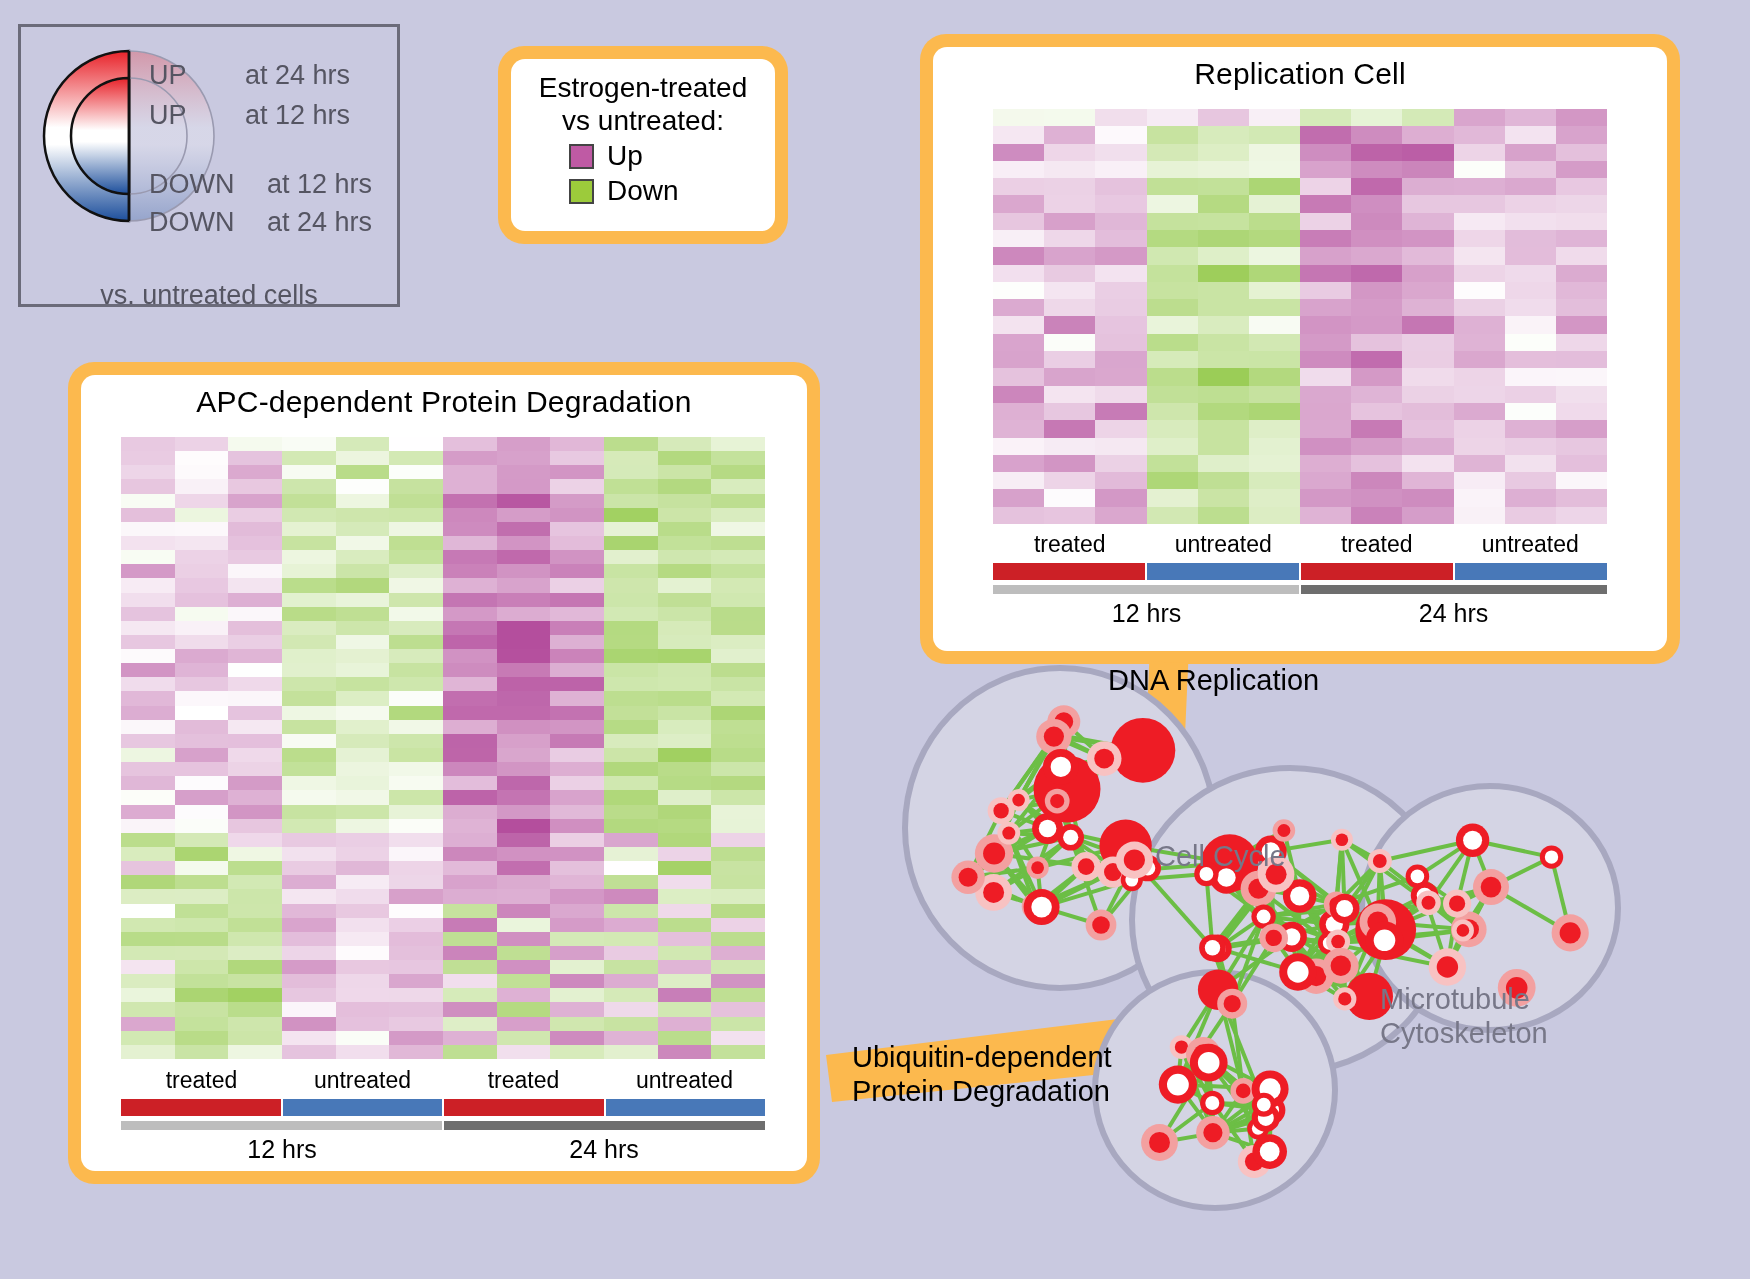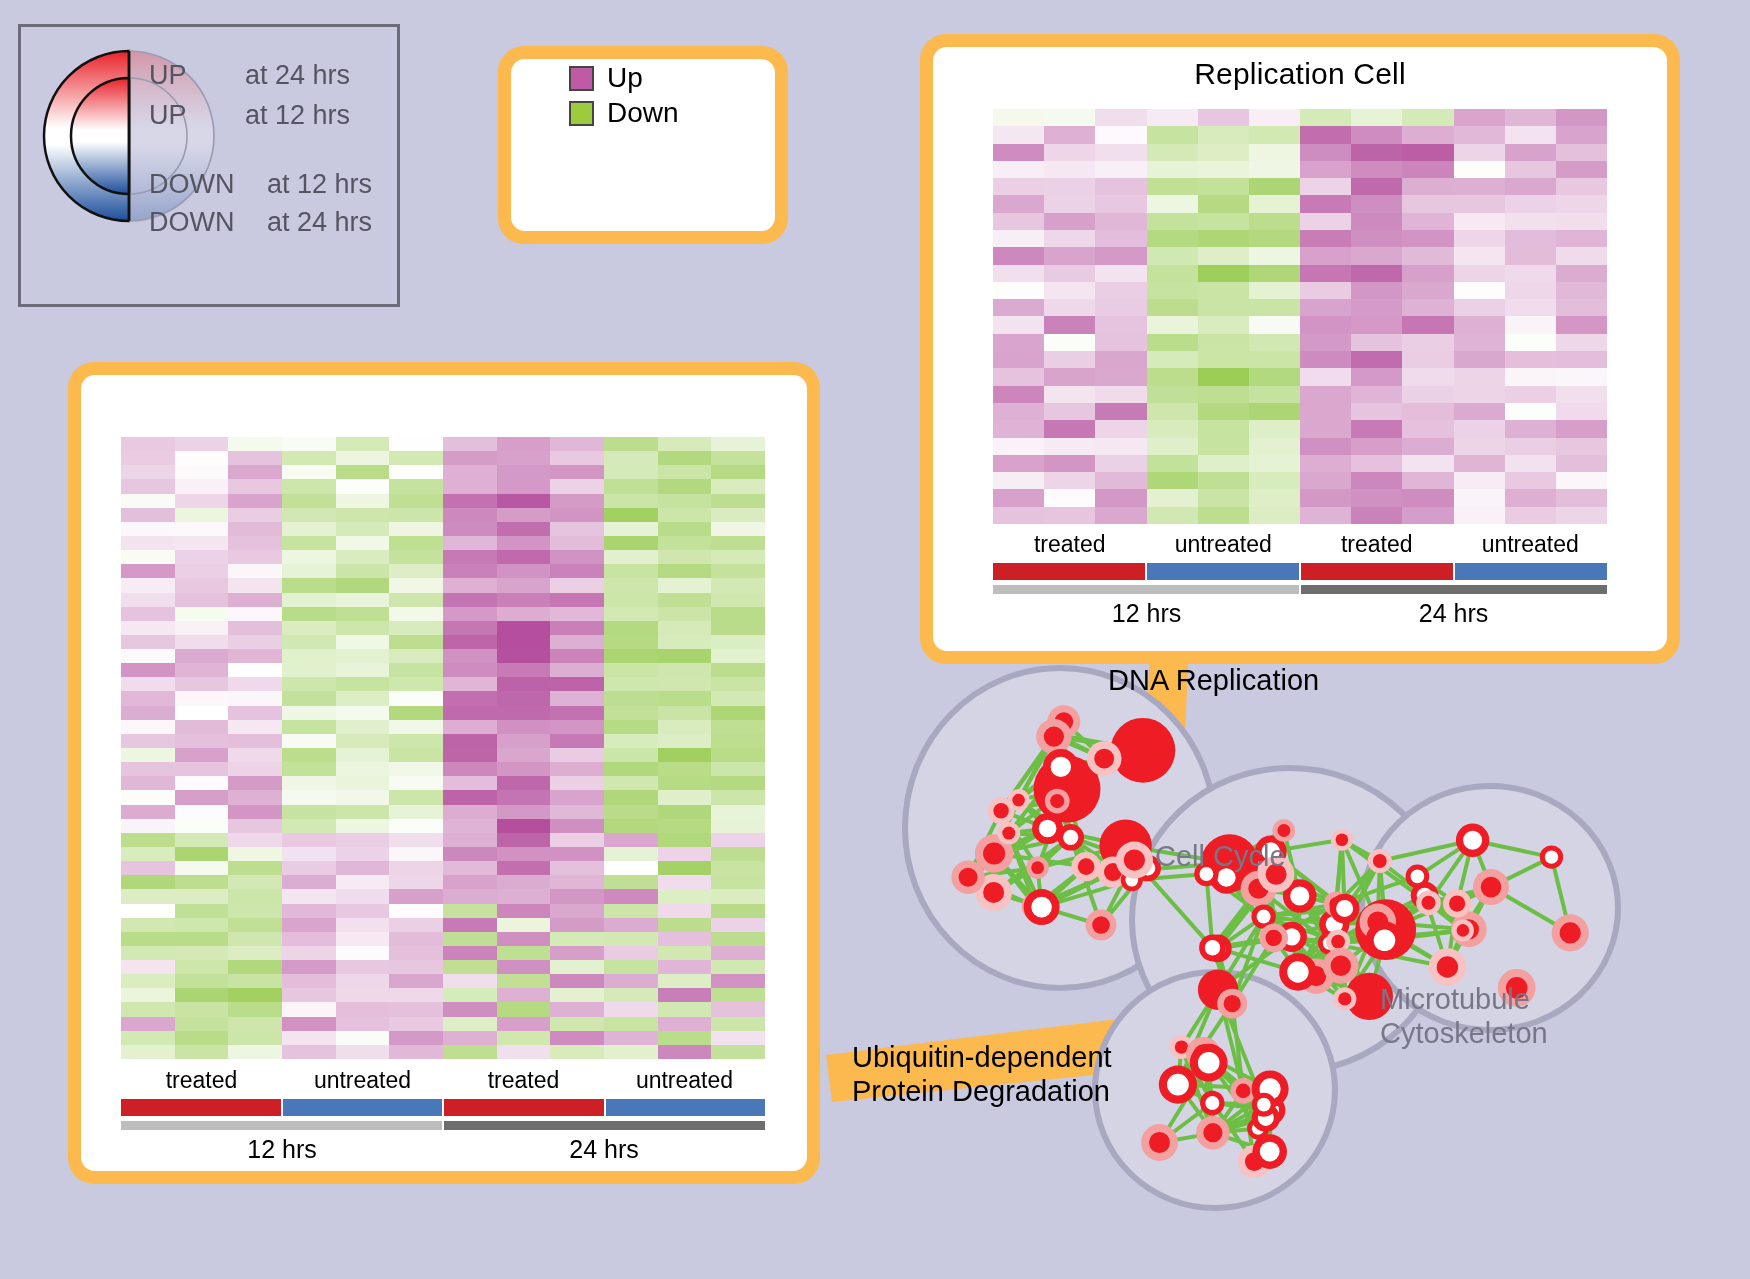--- a/index.html
+++ b/index.html
@@ -123,24 +123,29 @@
     <line x1="90" y1="12" x2="90" y2="182" stroke="#111" stroke-width="2.5"></line>
   </svg>
   <span class="key-text" style="left:128px;top:33px;">UP</span>
   <span class="key-text" style="left:224px;top:33px;">at 24 hrs</span>
   <span class="key-text" style="left:128px;top:73px;">UP</span>
   <span class="key-text" style="left:224px;top:73px;">at 12 hrs</span>
   <span class="key-text" style="left:128px;top:142px;">DOWN</span>
   <span class="key-text" style="left:246px;top:142px;">at 12 hrs</span>
   <span class="key-text" style="left:128px;top:180px;">DOWN</span>
   <span class="key-text" style="left:246px;top:180px;">at 24 hrs</span>
+  <div class="key-foot" style="top:253px;">vs. untreated cells</div>
 </div>
 
 <div class="panel" id="legendbox">
   <div class="panel-inner">
+    <div class="legend-title">
+      <div>Estrogen-treated</div>
+      <div>vs untreated:</div>
+    </div>
     <div class="legend-item">
       <span class="swatch" id="sw-up" style="background: rgb(191, 90, 164);"></span>
       <span>Up</span>
     </div>
     <div class="legend-item">
       <span class="swatch" id="sw-down" style="background: rgb(156, 203, 59);"></span>
       <span>Down</span>
     </div>
   </div>
 </div>
@@ -456,20 +461,21 @@
       </div>
     <div class="timelabels" id="tlb-rf" style="left:60px;top:552px;width:614px;">
         <span>12 hrs</span>
         <span>24 hrs</span>
       </div>
   </div>
 </div>
 
 <div class="panel" id="apc-panel" style="left:68px;top:362px;width:752px;height:822px;">
   <div class="panel-inner">
+    <div class="panel-title">APC-dependent Protein Degradation</div>
     <div class="heat" id="heat-apc" style="left: 40px; top: 62px; width: 644px; height: 622px; grid-template-columns: repeat(12, 1fr); grid-template-rows: repeat(44, 1fr);">
         <i style="background:rgb(232,201,225)"></i>
         <i style="background:rgb(236,210,230)"></i>
         <i style="background:rgb(245,250,238)"></i>
         <i style="background:rgb(249,252,245)"></i>
         <i style="background:rgb(213,234,185)"></i>
         <i style="background:rgb(255,254,255)"></i>
         <i style="background:rgb(228,191,220)"></i>
         <i style="background:rgb(214,158,201)"></i>
         <i style="background:rgb(225,183,215)"></i>

